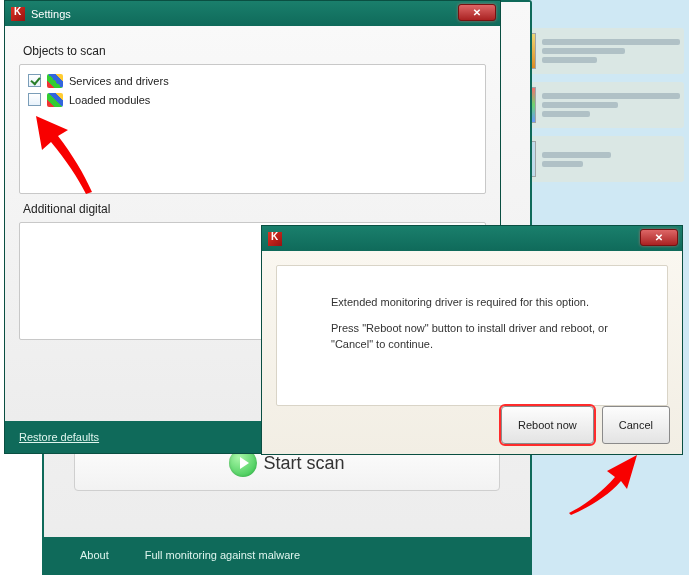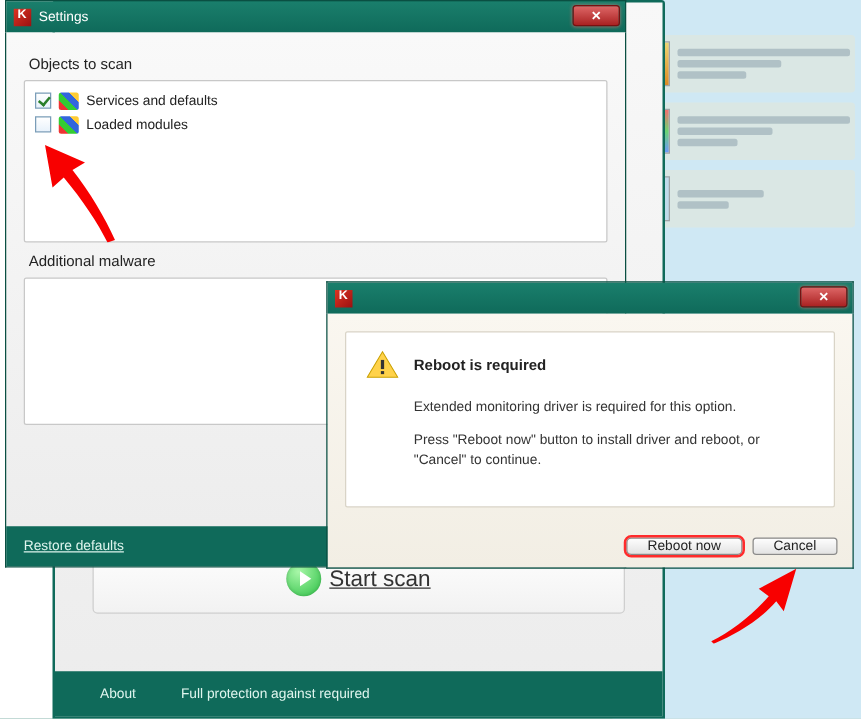--- a/index.html
+++ b/index.html
@@ -14,22 +14,22 @@
   .bg-thumb.b3 { background:#bfd9ea; }
   .bg-lines { flex:1; }
   .bg-line { height:6px; background:#7a8f9b; margin:3px 0; border-radius:2px; opacity:0.5; }
   
   
   .main-window { position:absolute; left:42px; top:0; width:490px; height:575px; border:2px solid #0f6a5a; background:#0f6a5a; border-radius:3px 3px 0 0; }
   .main-body { position:absolute; left:0; top:0; right:0; bottom:0; background:linear-gradient(#f8f8f8,#ececec); }
   .footer-dark { position:absolute; left:0; bottom:0; right:0; height:36px; background:#0f6a5a; color:#dff5ee; display:flex; align-items:center; gap:14px; padding:0 14px; font-size:11px; }
   .footer-dark a { color:#dff5ee; text-decoration:none;margin-left:22px; }
   .close-area { position:absolute; bottom:42px; left:10px; right:10px; height:34px; display:flex; align-items:center; justify-content:flex-end; border-top:1px solid #d0d0d0; padding-top:6px; background:linear-gradient(#f1f1f1,#e5e5e5); }
-  .btn { display:inline-flex; align-items:center; justify-content:center; background:linear-gradient(#fdfdfd,#e3e3e3); border:1px solid #8a8a8a; border-radius:3px; padding:0 16px; font-size:11px; cursor:pointer; color:#222; }
-  .start-area { position:absolute; bottom:82px; left:30px; right:30px; height:56px; border:1px solid #cfcfcf; border-radius:4px; background:linear-gradient(#fff,#f2f2f2); display:flex; align-items:center; justify-content:center; gap:6px; font-size:18px; color:#333;text-decoration:underline; }
+  .btn { display:inline-flex; align-items:center; justify-content:center; background:linear-gradient(#fdfdfd,#e3e3e3); border:1px solid #8a8a8a; border-radius:3px; padding:12px 16px; font-size:11px; cursor:pointer; color:#222; }
+  .start-area { position:absolute; bottom:82px; left:30px; right:30px; height:56px; border:1px solid #cfcfcf; border-radius:4px; background:linear-gradient(#fff,#f2f2f2); display:flex; align-items:center; justify-content:center; gap:6px; font-size:18px; color:#333; }
   .play-icon { width:28px; height:28px; border-radius:50%; background:radial-gradient(circle at 35% 30%, #a9f7a9, #2bbf44); position:relative; box-shadow:inset 0 0 3px rgba(0,0,0,0.2); }
   .play-icon::after { content:""; position:absolute; left:11px; top:8px; border-left:9px solid #fff; border-top:6px solid transparent; border-bottom:6px solid transparent; }
   
   
   .settings-window { position:absolute; left:4px; top:0; width:497px; height:454px; }
   .titlebar { height:26px; background:linear-gradient(#1a7f6c,#0f6a5a); border:1px solid #0a4f42; border-bottom:none; display:flex; align-items:center; color:#eef; gap:6px; padding:0 6px; position:relative; }
   .title-icon { width:14px; height:14px; background:linear-gradient(135deg,#d32,#911); position:relative; }
   .title-icon::after{content:"K"; position:absolute; left:3px; top:-1px; color:#fff; font-size:10px; font-weight:bold;}
   .title-text { font-size:11px; color:#fff; }
   .x-btn { position:absolute; right:4px; top:3px; width:38px; height:17px; border-radius:3px; background:linear-gradient(#d66,#a22); border:1px solid #711; display:flex; align-items:center; justify-content:center; color:#fff; font-weight:bold; font-size:10px; cursor:pointer; box-shadow:0 0 3px rgba(255,120,120,0.6);}
@@ -98,76 +98,68 @@
 </div>
 
 <div class="main-window">
   <div class="main-body">
     <div class="start-area">
       <span class="play-icon"></span>
       <span>Start scan</span>
     </div>
     <div class="footer-dark">
       <a>About</a>
-      <a>Full protection against required</a>
+      <a>Full monitoring against malware</a>
     </div>
   </div>
 </div>
 
 <div class="settings-window">
   <div class="titlebar">
     <span class="title-icon"></span>
     <span class="title-text">Settings</span>
     <div class="x-btn">
       <span>✕</span>
     </div>
   </div>
   <div class="settings-body">
     <div class="panel-content">
       <div class="section-title">Objects to scan</div>
       <div class="fieldset tall">
         <div class="opt-row">
           <span class="chk checked"></span>
           <span class="mini-icon mi-flag"></span>
-          <span class="opt-label">Services and defaults</span>
+          <span class="opt-label">Services and drivers</span>
         </div>
         <div class="opt-row">
           <span class="chk"></span>
           <span class="mini-icon mi-flag"></span>
           <span class="opt-label">Loaded modules</span>
         </div>
       </div>
 
-      <div class="section-title">Additional malware</div>
+      <div class="section-title">Additional digital</div>
       <div class="fieldset mid">
       </div>
     </div>
     <div class="restore-bar">
       <span>Restore defaults</span>
     </div>
   </div>
 </div>
 
 <div class="dialog">
   <div class="titlebar">
     <span class="title-icon"></span>
     <div class="x-btn">
       <span>✕</span>
     </div>
   </div>
   <div class="dlg-body">
     <div class="dlg-content">
-      <div class="dlg-head">
-        <svg class="warn-icon" viewBox="0 0 32 28">
-          <path d="M16 1 L31 26 L1 26 Z" fill="#ffd24a" stroke="#caa000" stroke-width="1"></path>
-          <rect x="14.4" y="9" width="3.2" height="9" fill="#333"></rect>
-          <rect x="14.4" y="20" width="3.2" height="3" fill="#333"></rect>
-        </svg>
-        <div class="dlg-title">Reboot is required</div>
-      </div>
       <div class="dlg-text">
         <p>Extended monitoring driver is required for this option.</p>
         <p>Press "Reboot now" button to install driver and reboot, or "Cancel" to continue.</p>
       </div>
     </div>
     <div class="dlg-buttons">
       <div class="btn btn-highlight">
           <span>Reboot now</span>
         </div>
       <div class="btn">

